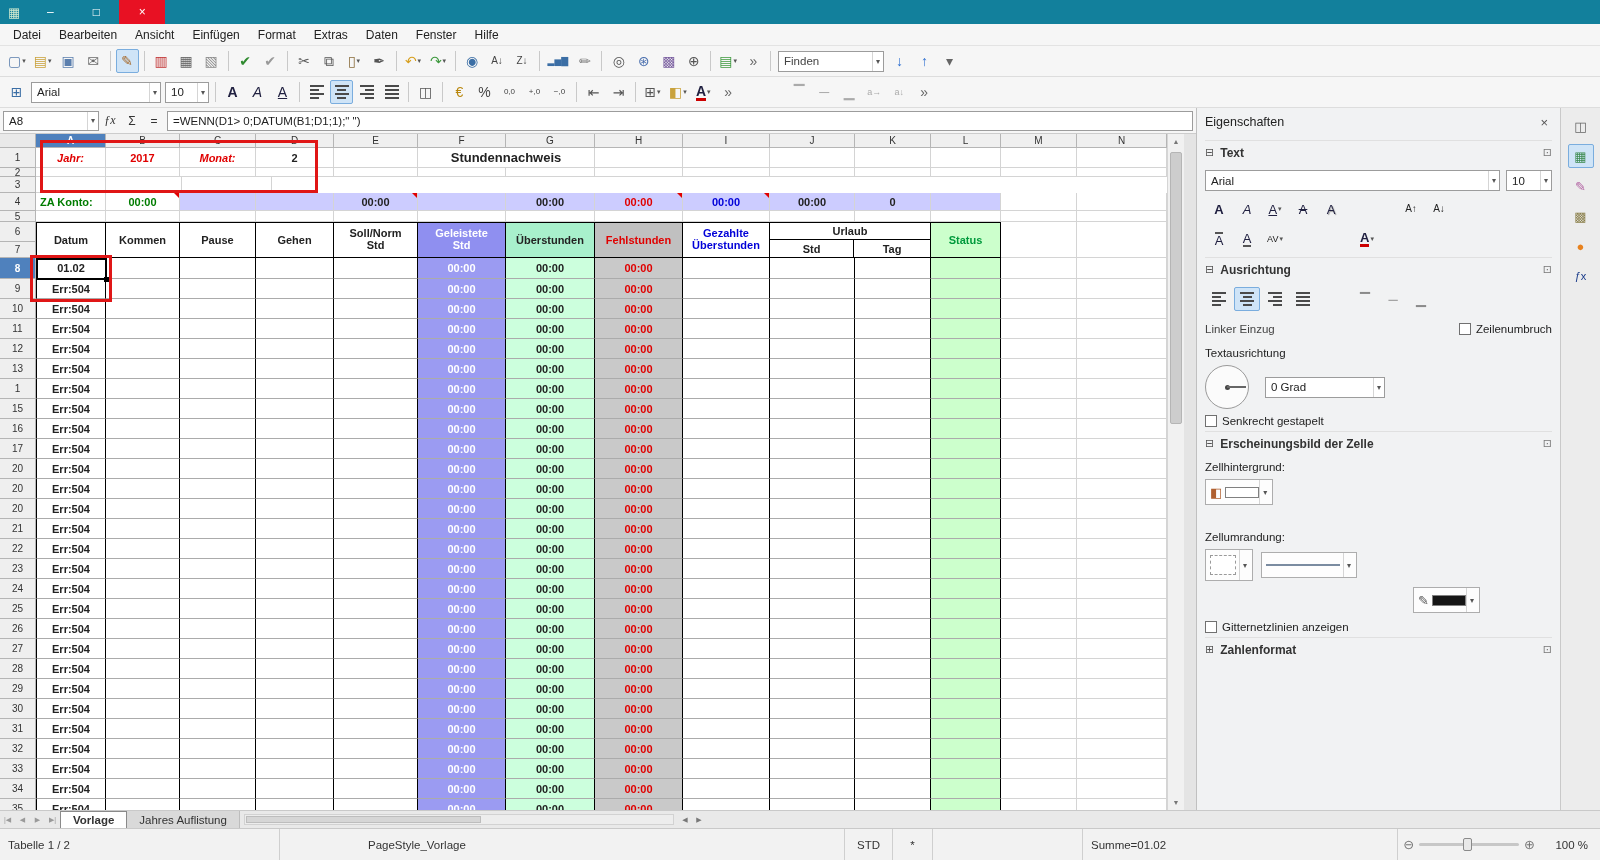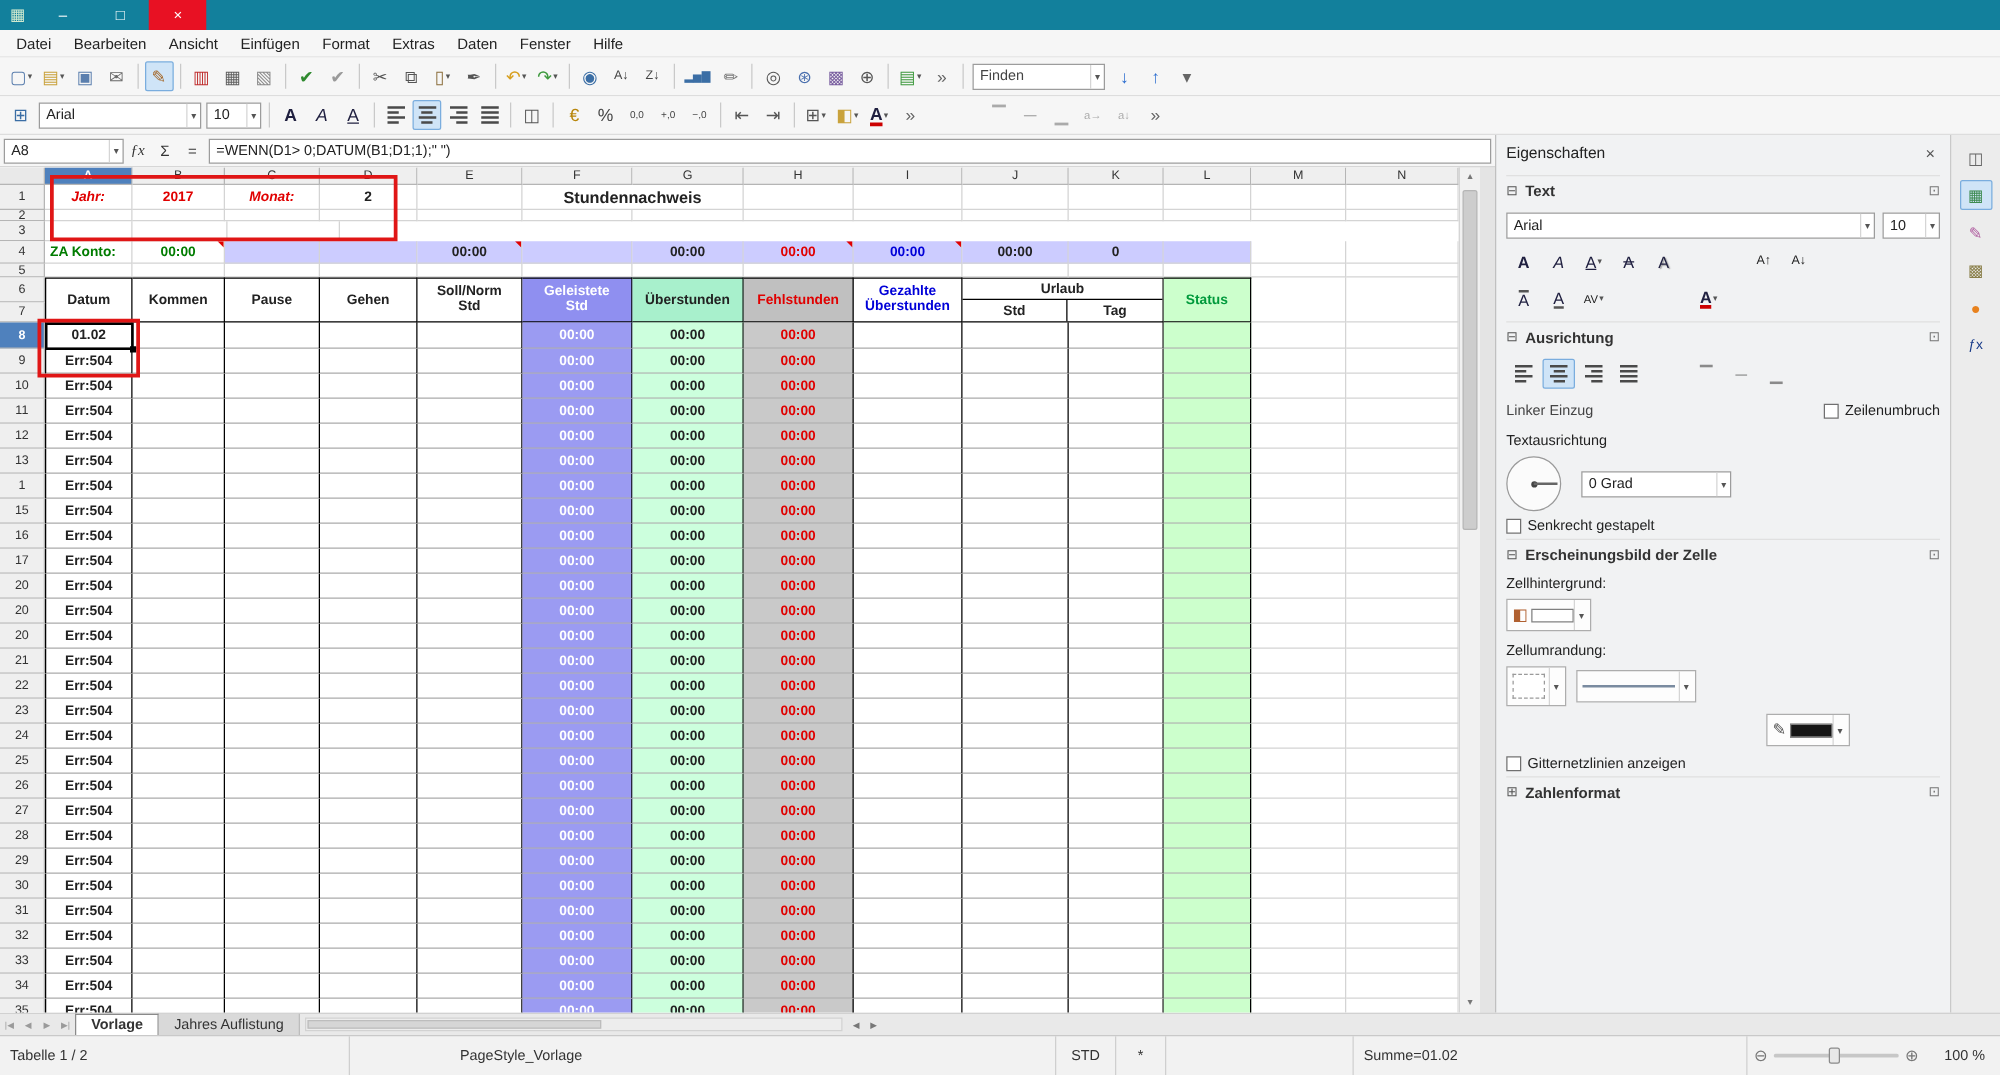--- a/index.html
+++ b/index.html
@@ -1214,21 +1214,21 @@
     <div class="frow" style="margin-bottom:2px">
       <span class="lab2" style="color:#222">Zellhintergrund:</span>
     </div>
     <div class="frow">
       <div class="wbtn">
         <span class="g" style="color:#b06030">◧</span>
         <span class="swatch"></span>
         <span class="carr">▾</span>
       </div>
     </div>
-    <div class="frow" style="margin:10px 0 2px">
+    <div class="frow" style="margin:26px 0 2px">
       <span class="lab2" style="color:#222">Zellumrandung:</span>
     </div>
     <div class="frow">
       <div class="wbtn brd">
         <span class="brdbox"></span>
         <span class="carr">▾</span>
       </div>
       <div class="wbtn">
         <span class="lnline"></span>
         <span class="carr">▾</span>

